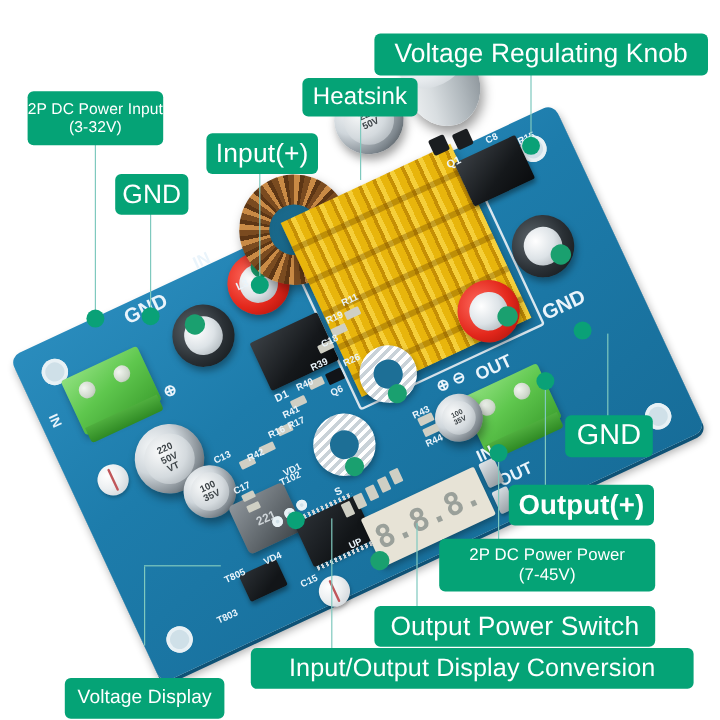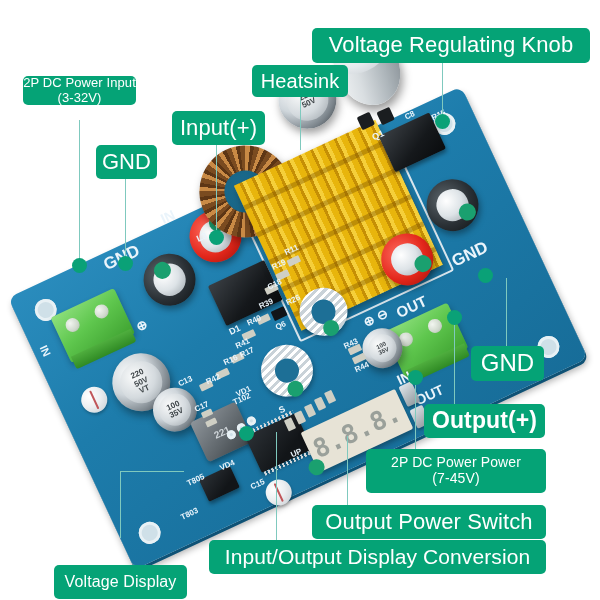--- a/index.html
+++ b/index.html
@@ -300,21 +300,21 @@
 
   <div class="dot" style="left:72px;top:258px;"></div>
   <div class="dot" style="left:118px;top:256px;"></div>
   <div class="dot" style="left:209px;top:230px;"></div>
   <div class="dot" style="left:435px;top:114px;"></div>
   <div class="dot" style="left:478px;top:268px;"></div>
   <div class="dot" style="left:447px;top:310px;"></div>
   <div class="dot" style="left:408px;top:370px;"></div>
   <div class="dot" style="left:239px;top:426px;"></div>
 
-  <div class="chip" style="left:23px;top:76px;width:113px;height:29px;font-size:13px;">
+  <div class="chip" style="left:23px;top:76px;width:113px;height:45px;font-size:13px;">
     <span>2P DC Power Input</span>
     <span>(3-32V)</span>
   </div>
 
   <div class="chip" style="left:96px;top:145px;width:61px;height:34px;font-size:22px;">
     <span>GND</span>
   </div>
 
   <div class="chip" style="left:172px;top:111px;width:93px;height:34px;font-size:22px;">
     <span>Input(+)</span>
@@ -338,21 +338,21 @@
 
   <div class="chip" style="left:366px;top:449px;width:180px;height:44px;font-size:14px;">
     <span>2P DC Power Power</span>
     <span>(7-45V)</span>
   </div>
 
   <div class="chip" style="left:312px;top:505px;width:234px;height:34px;font-size:22px;">
     <span>Output Power Switch</span>
   </div>
 
-  <div class="chip" style="left:209px;top:540px;width:337px;height:34px;font-size:21px;">
+  <div class="chip" style="left:209px;top:540px;width:369px;height:34px;font-size:21px;">
     <span>Input/Output Display Conversion</span>
   </div>
 
   <div class="chip" style="left:54px;top:536px;width:133px;height:34px;font-size:16px;margin-top:29px;">
     <span>Voltage Display</span>
   </div>
 
 </div>
 
 </body></html>

